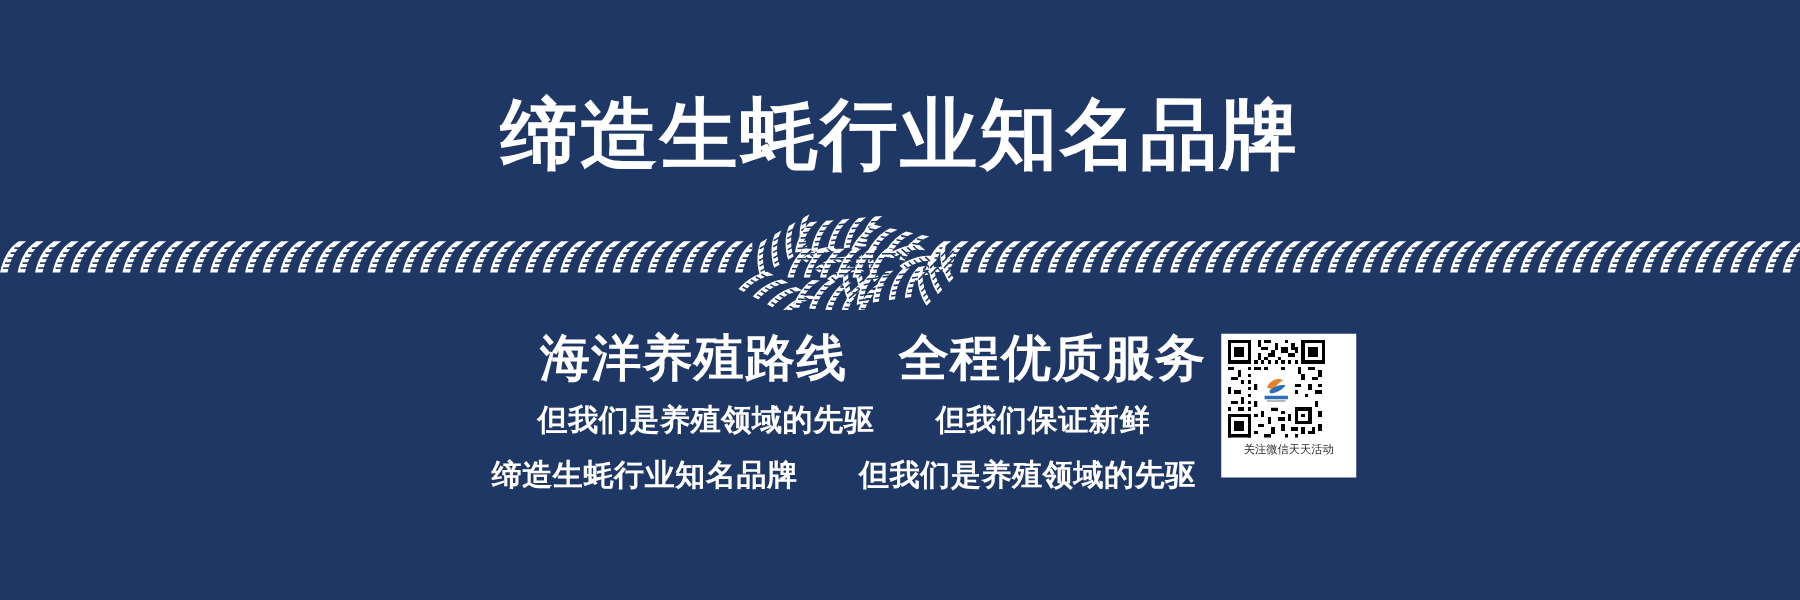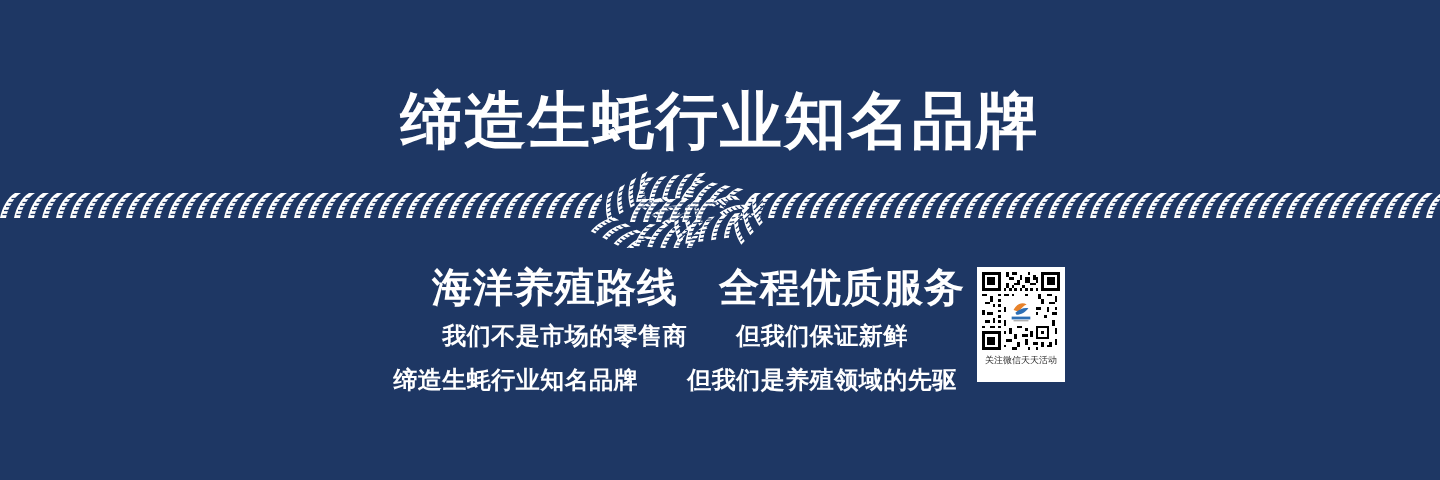--- a/index.html
+++ b/index.html
@@ -17,21 +17,21 @@
     position: relative;
     width: 1440px;
     height: 480px;
     background: #1e3764;
     overflow: hidden;
   }
 
   
   #headline {
     position: absolute;
-    top: 83px;
+    top: 70px;
     left: 0;
     width: 1440px;
     text-align: center;
     color: #ffffff;
     font-size: 62px;
     line-height: 76px;
     font-weight: bold;
     letter-spacing: 2px;
     white-space: nowrap;
   }
@@ -102,21 +102,21 @@
     box-sizing: border-box;
   }
   #body-line-1 { top: 320px; }
   #body-line-2 { top: 364px; }
 
   
   #qr-card {
     position: absolute;
     left: 977px;
     top: 267px;
-    width: 88px;
+    width: 108px;
     height: 115px;
     background: #ffffff;
     box-sizing: border-box;
     padding: 5px 5px 0 5px;
   }
   #qr-code-wrap {
     position: relative;
     width: 78px;
     height: 78px;
   }
@@ -362,21 +362,21 @@
           <use href="#kstrand" x="26"></use>
         <use href="#kstrand" x="39"></use>
           <use href="#kstrand" x="52"></use>
           <use href="#kstrand" x="65"></use>
       </g>
     </svg>
   </div>
 
   <div id="subtitle">海洋养殖路线　全程优质服务</div>
 
-  <div id="body-line-1" class="body-line">我们不是市场的零售商　　但我们保证新鲜</div>
+  <div id="body-line-1" class="body-line">但我们是养殖领域的先驱　　但我们保证新鲜</div>
 
   <div id="body-line-2" class="body-line">缔造生蚝行业知名品牌　　但我们是养殖领域的先驱</div>
 
   <div id="qr-card">
     <div id="qr-code-wrap">
       <svg id="qr-code" viewBox="0 0 29 29" shape-rendering="crispEdges" xmlns="http://www.w3.org/2000/svg">
         <rect width="29" height="29" fill="#ffffff"></rect>
         <g fill="#000000">
 
           <rect x="0" y="0" width="7" height="1"></rect>

